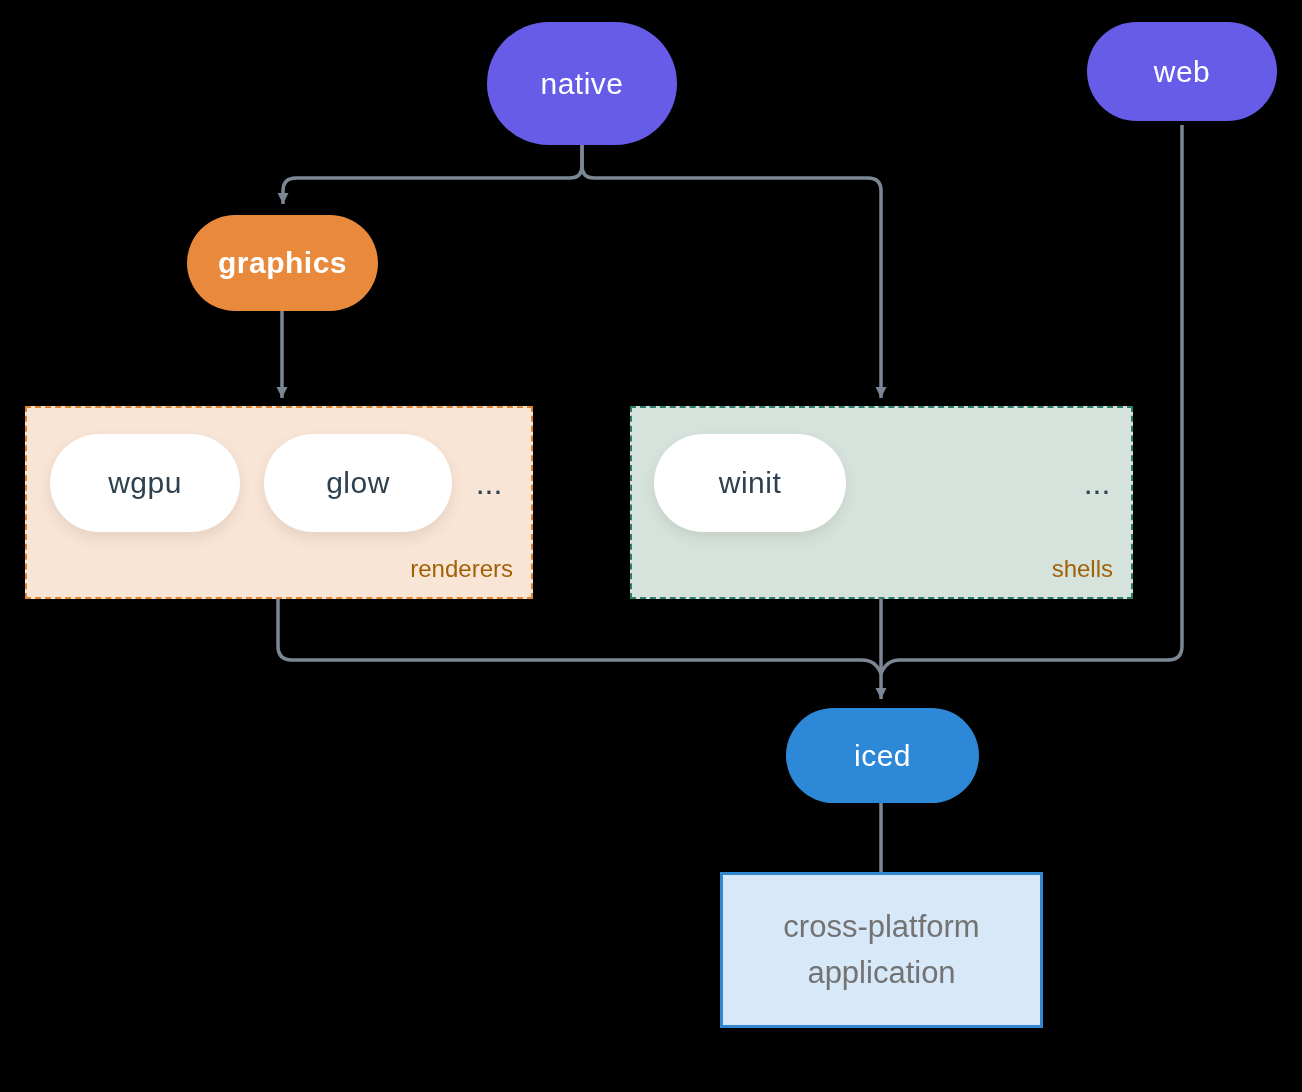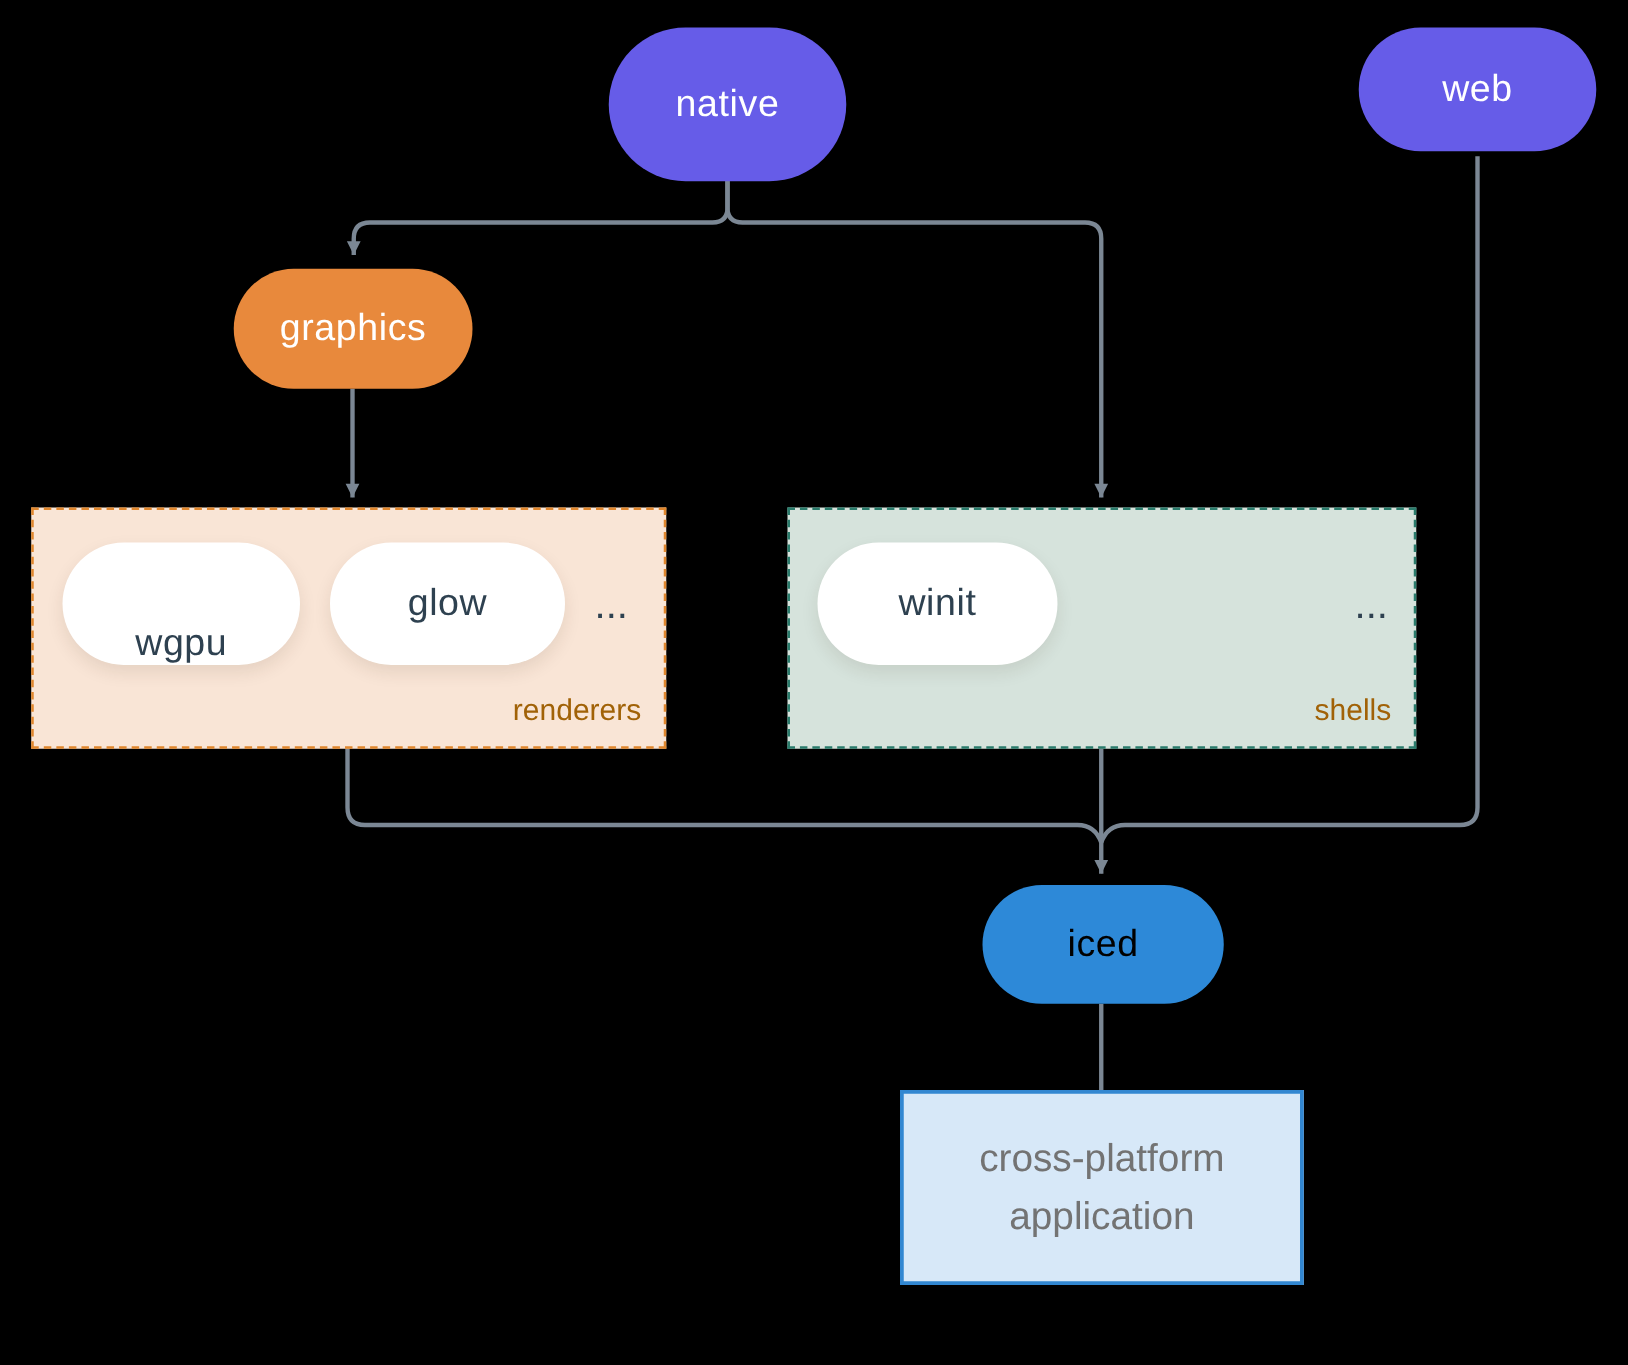--- a/index.html
+++ b/index.html
@@ -31,21 +31,21 @@
     position: absolute;
     display: flex;
     align-items: center;
     justify-content: center;
     border-radius: 999px;
     font-size: 30px;
     letter-spacing: 0.5px;
   }
   .pill-purple { background: #665ce8; color: #ffffff; }
   .pill-orange { background: #e8893c; color: #ffffff; }
-  .pill-blue   { background: #2d89d8; color: #000000; }
+  .pill-blue   { background: #2d89d8; color: #ffffff; }
   .pill-white  {
     background: #ffffff;
     color: #2e4150;
     box-shadow: 0 6px 14px rgba(60, 40, 20, 0.10);
   }
   .group-box {
     position: absolute;
     box-sizing: border-box;
   }
   .group-renderers {
@@ -73,23 +73,23 @@
     height: 98px;
     width: 60px;
     display: flex;
     align-items: center;
     justify-content: center;
     font-size: 32px;
     color: #2e4150;
   }
   .node-native   { left: 487px;  top: 22px;  width: 190px; height: 123px; }
   .node-web      { left: 1087px; top: 22px;  width: 190px; height: 99px; }
-  .node-graphics { left: 187px;  top: 215px; width: 191px; height: 96px; }
+  .node-graphics { left: 187px;  top: 215px; width: 191px; height: 96px; font-weight: bold; }
   .node-iced     { left: 786px;  top: 708px; width: 193px; height: 95px; }
-  .node-wgpu     { left: 23px;  top: 26px; width: 190px; height: 98px; align-items: flex-end; }
+  .node-wgpu     { left: 23px;  top: 26px; width: 190px; height: 98px; }
   .node-glow     { left: 237px; top: 26px; width: 188px; height: 98px; text-align: right; }
   .node-winit    { left: 22px;  top: 26px; width: 192px; height: 98px; }
   .node-glutin   { left: 236px; top: 26px; width: 187px; height: 98px; }
   .ellipsis-renderers { left: 432px; }
   .ellipsis-shells    { left: 435px; }
   .node-application {
     position: absolute;
     left: 720px; top: 872px;
     width: 323px; height: 156px;
     box-sizing: border-box;

